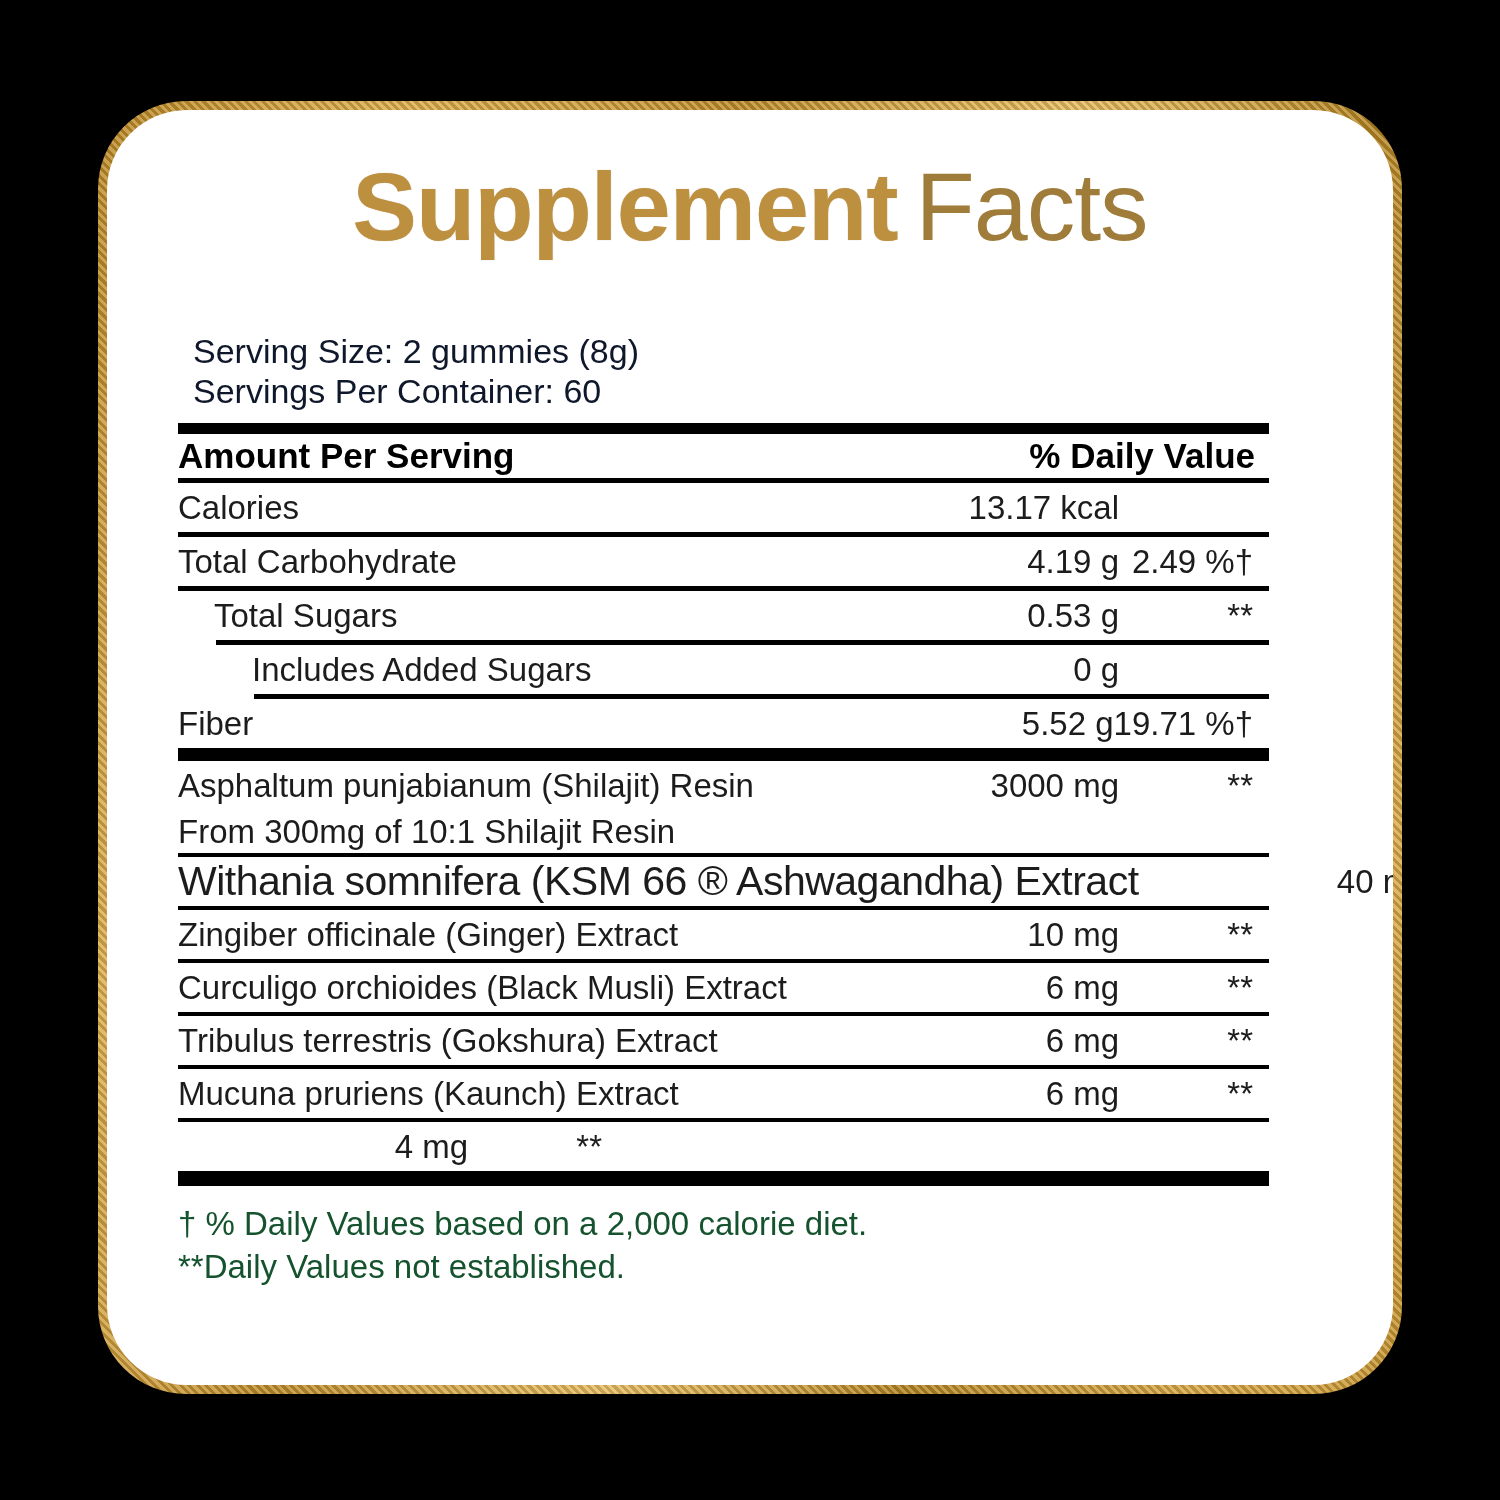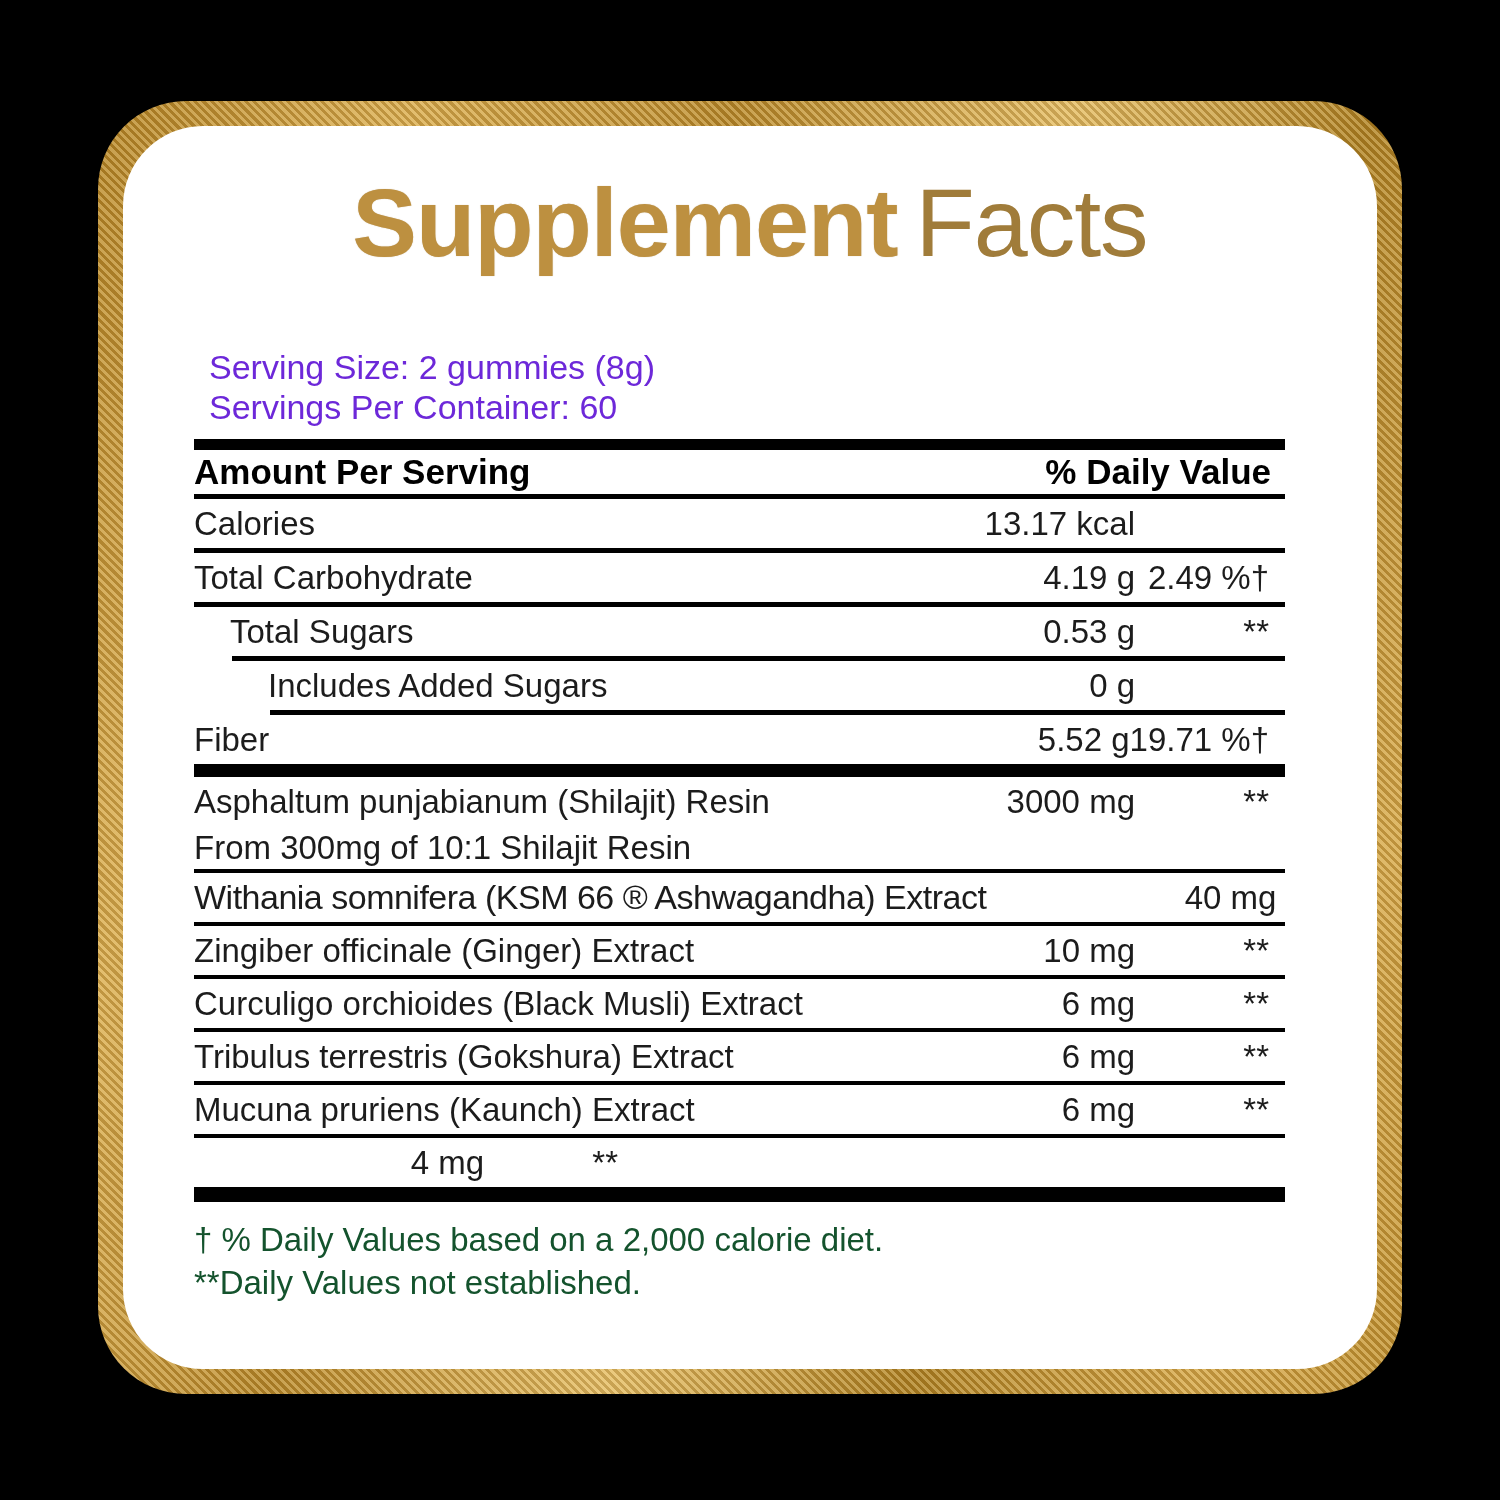--- a/index.html
+++ b/index.html
@@ -8,21 +8,21 @@
     width:1500px;height:1500px;
     background:#000;
     font-family:"Liberation Sans", sans-serif;
     overflow:hidden;
   }
   .card{
     position:absolute;
     left:98px; top:101px;
     width:1304px; height:1293px;
     border-radius:88px;
-    padding:25px;
+    padding:9px;
     box-sizing:border-box;
     background:
       repeating-linear-gradient(45deg, rgba(255,236,185,.28) 0 3px, rgba(110,74,10,.22) 3px 6px),
       linear-gradient(110deg,#b08024,#d8ac52 18%,#b4852a 36%,#e3bd69 55%,#aa7d22 72%,#d3a64b 88%,#bd8e30);
   }
   .card-inner{
     width:100%;height:100%;
     background:#ffffff;
     border-radius:80px;
     box-sizing:border-box;
@@ -36,21 +36,21 @@
     line-height:1;
     letter-spacing:-1px;
     white-space:nowrap;
   }
   .t-bold{font-weight:700;color:#bd9040;text-shadow:0 0 1px rgba(140,100,30,.45);}
   .t-light{font-weight:400;color:#a07c3a;margin-left:18px;}
   .serving{
     margin:76px 0 0 86px;
     font-size:34px;
     line-height:40px;
-    color:#6d28d9;
+    color:#0f172a;
   }
   .facts{
     width:1091px;
     margin:12px 0 0 71px;
     color:#1c1c1c;
   }
   .bar{background:#000;width:100%;}
   .bar.b-top{height:11px;}
   .bar.b-mid{height:13px;}
   .bar.b-bot{height:15px;}
@@ -62,21 +62,21 @@
     display:flex;align-items:center;
     height:44px;
     font-weight:700;font-size:35px;color:#000;
   }
   .hleft{flex:1 1 auto;}
   .hright{flex:0 0 auto;padding-right:14px;}
   .row{display:flex;align-items:center;height:49px;font-size:33px;}
   .row .name{flex:1 1 auto;white-space:nowrap;overflow:visible;}
   .row .name.ind1{padding-left:36px;}
   .row .name.ind2{padding-left:74px;}
-  .row .name.condensed{font-size:34px;letter-spacing:-0.5px;}
+  .row .name.condensed{font-size:41px;letter-spacing:-0.5px;}
   .row .amt{flex:0 0 290px;text-align:right;white-space:nowrap;}
   .row .dv{flex:0 0 150px;text-align:right;padding-right:16px;box-sizing:border-box;white-space:nowrap;}
   .row2-wrap .row{height:50px;}
   .row2-sub{
     font-size:33px;line-height:42px;height:42px;
     white-space:nowrap;
   }
   .footnotes{
     margin:16px 0 0 71px;
     font-size:33px;

